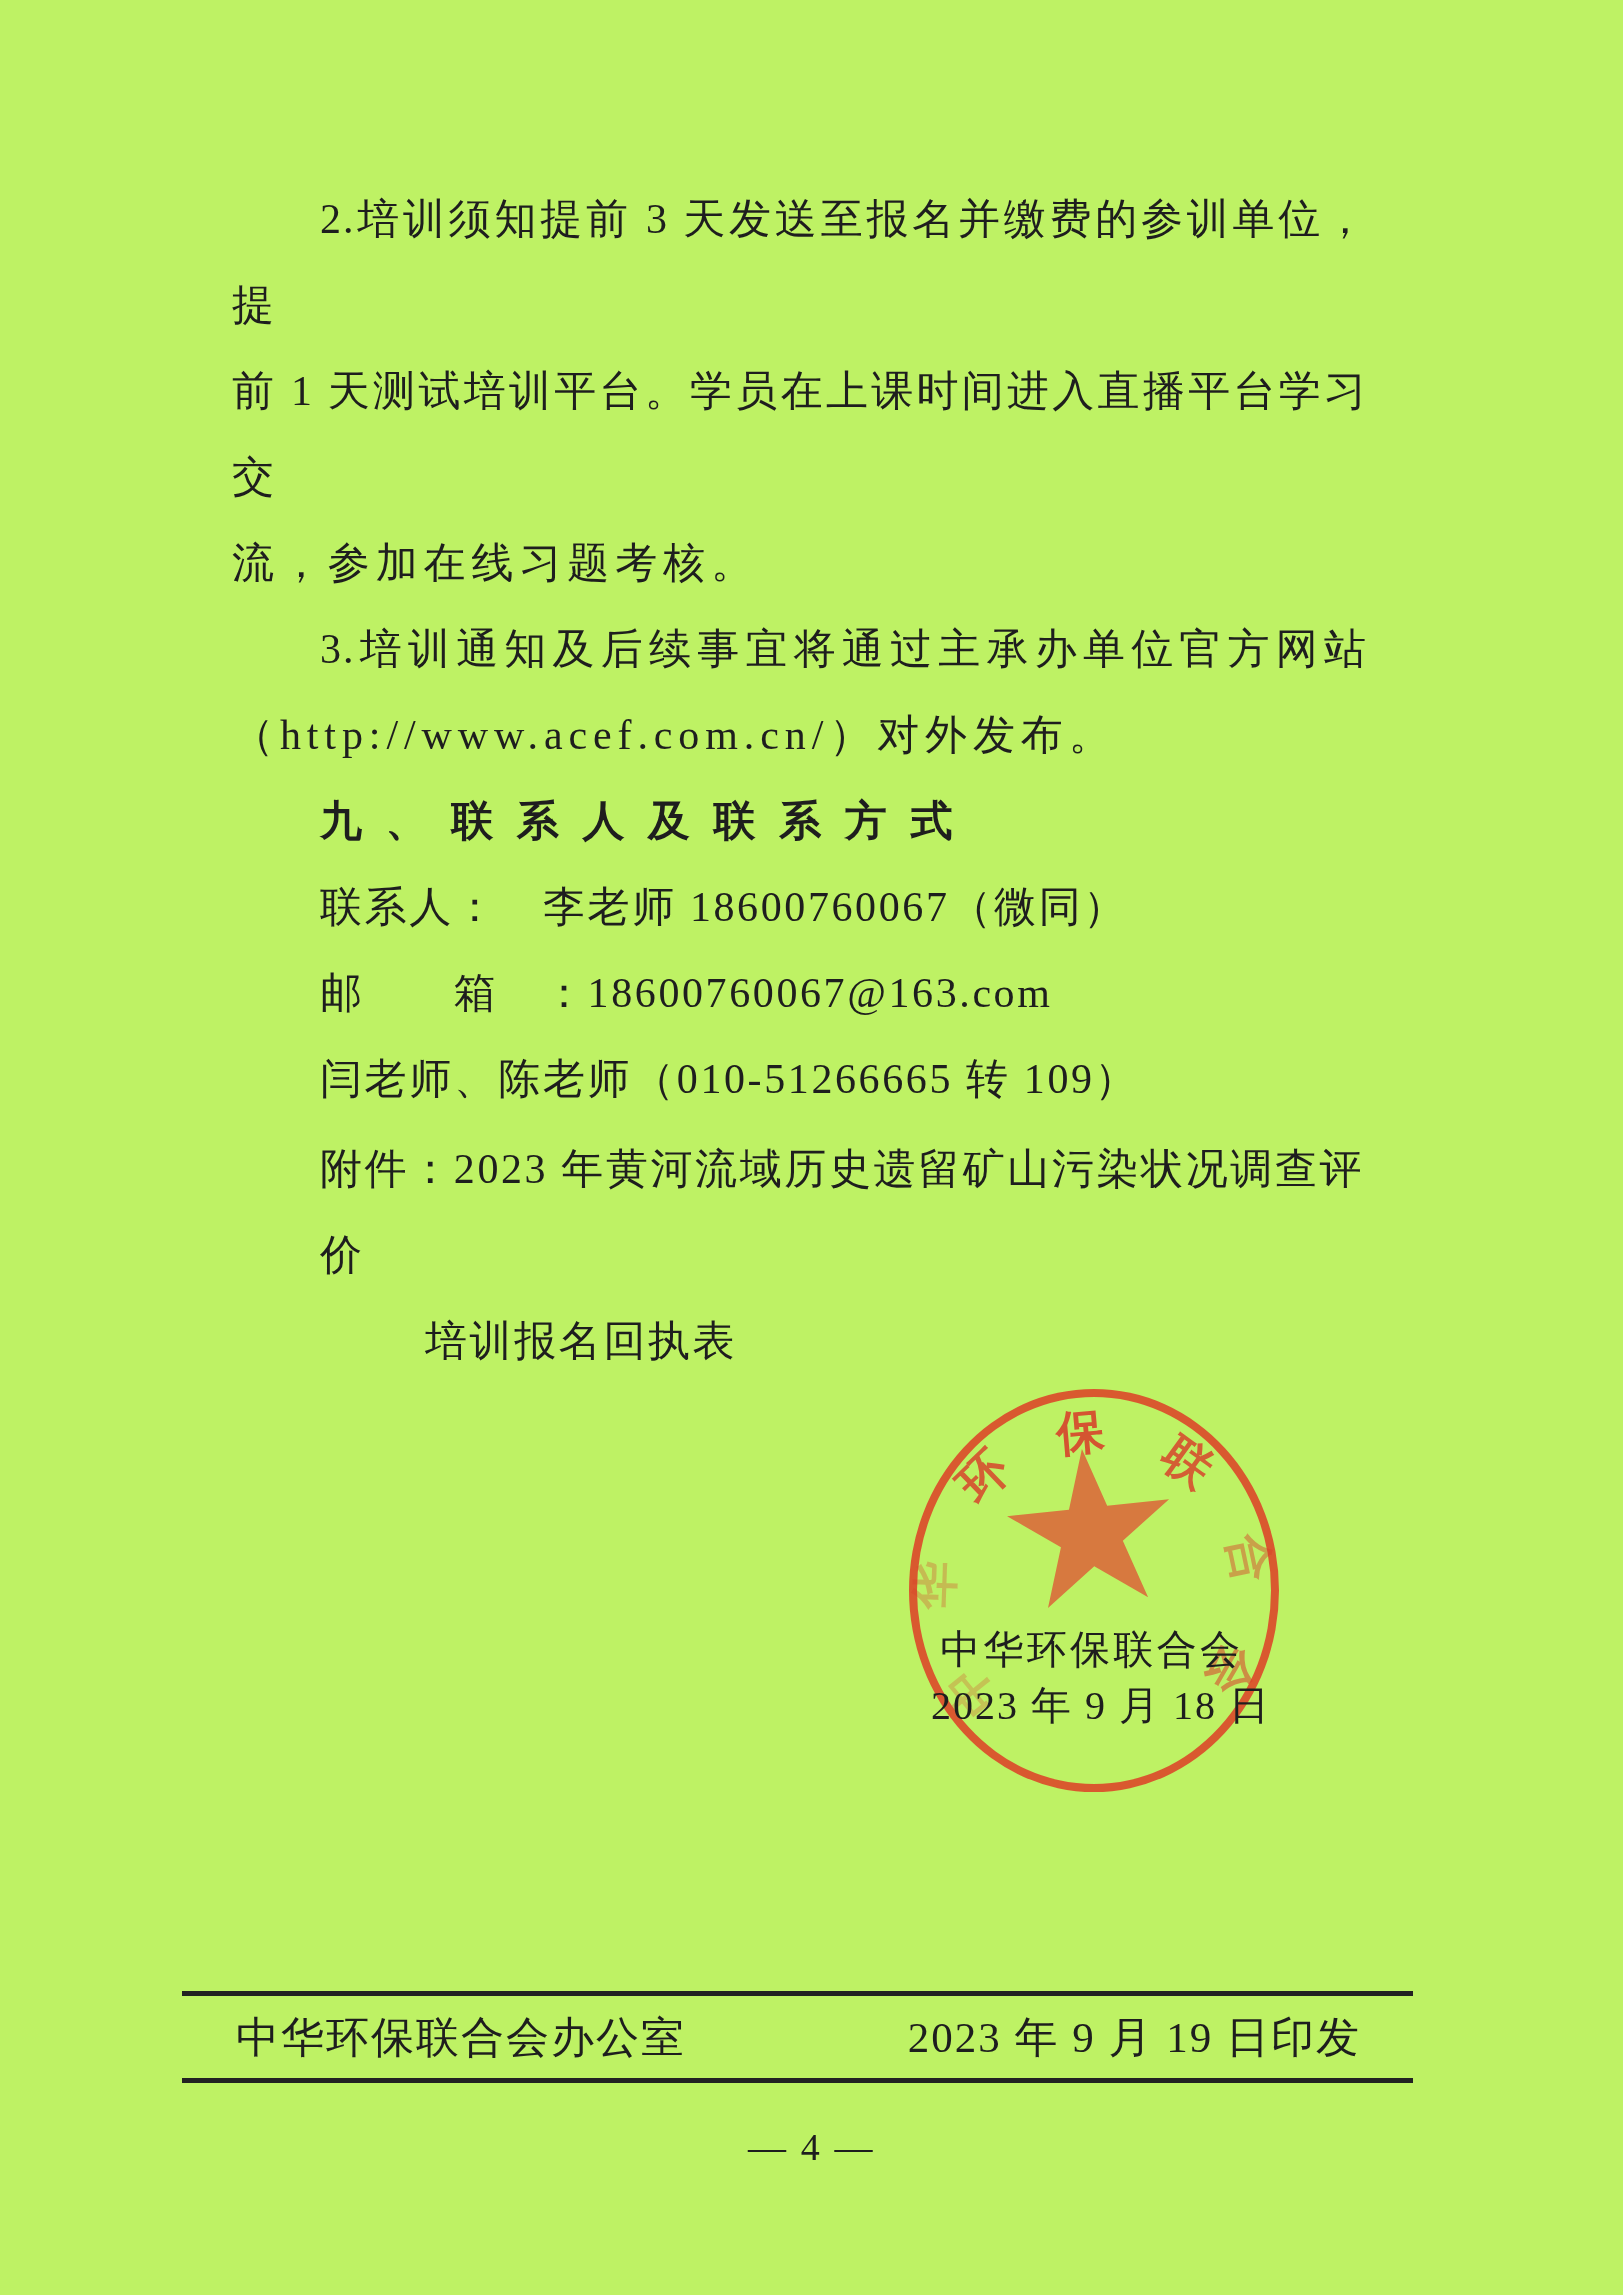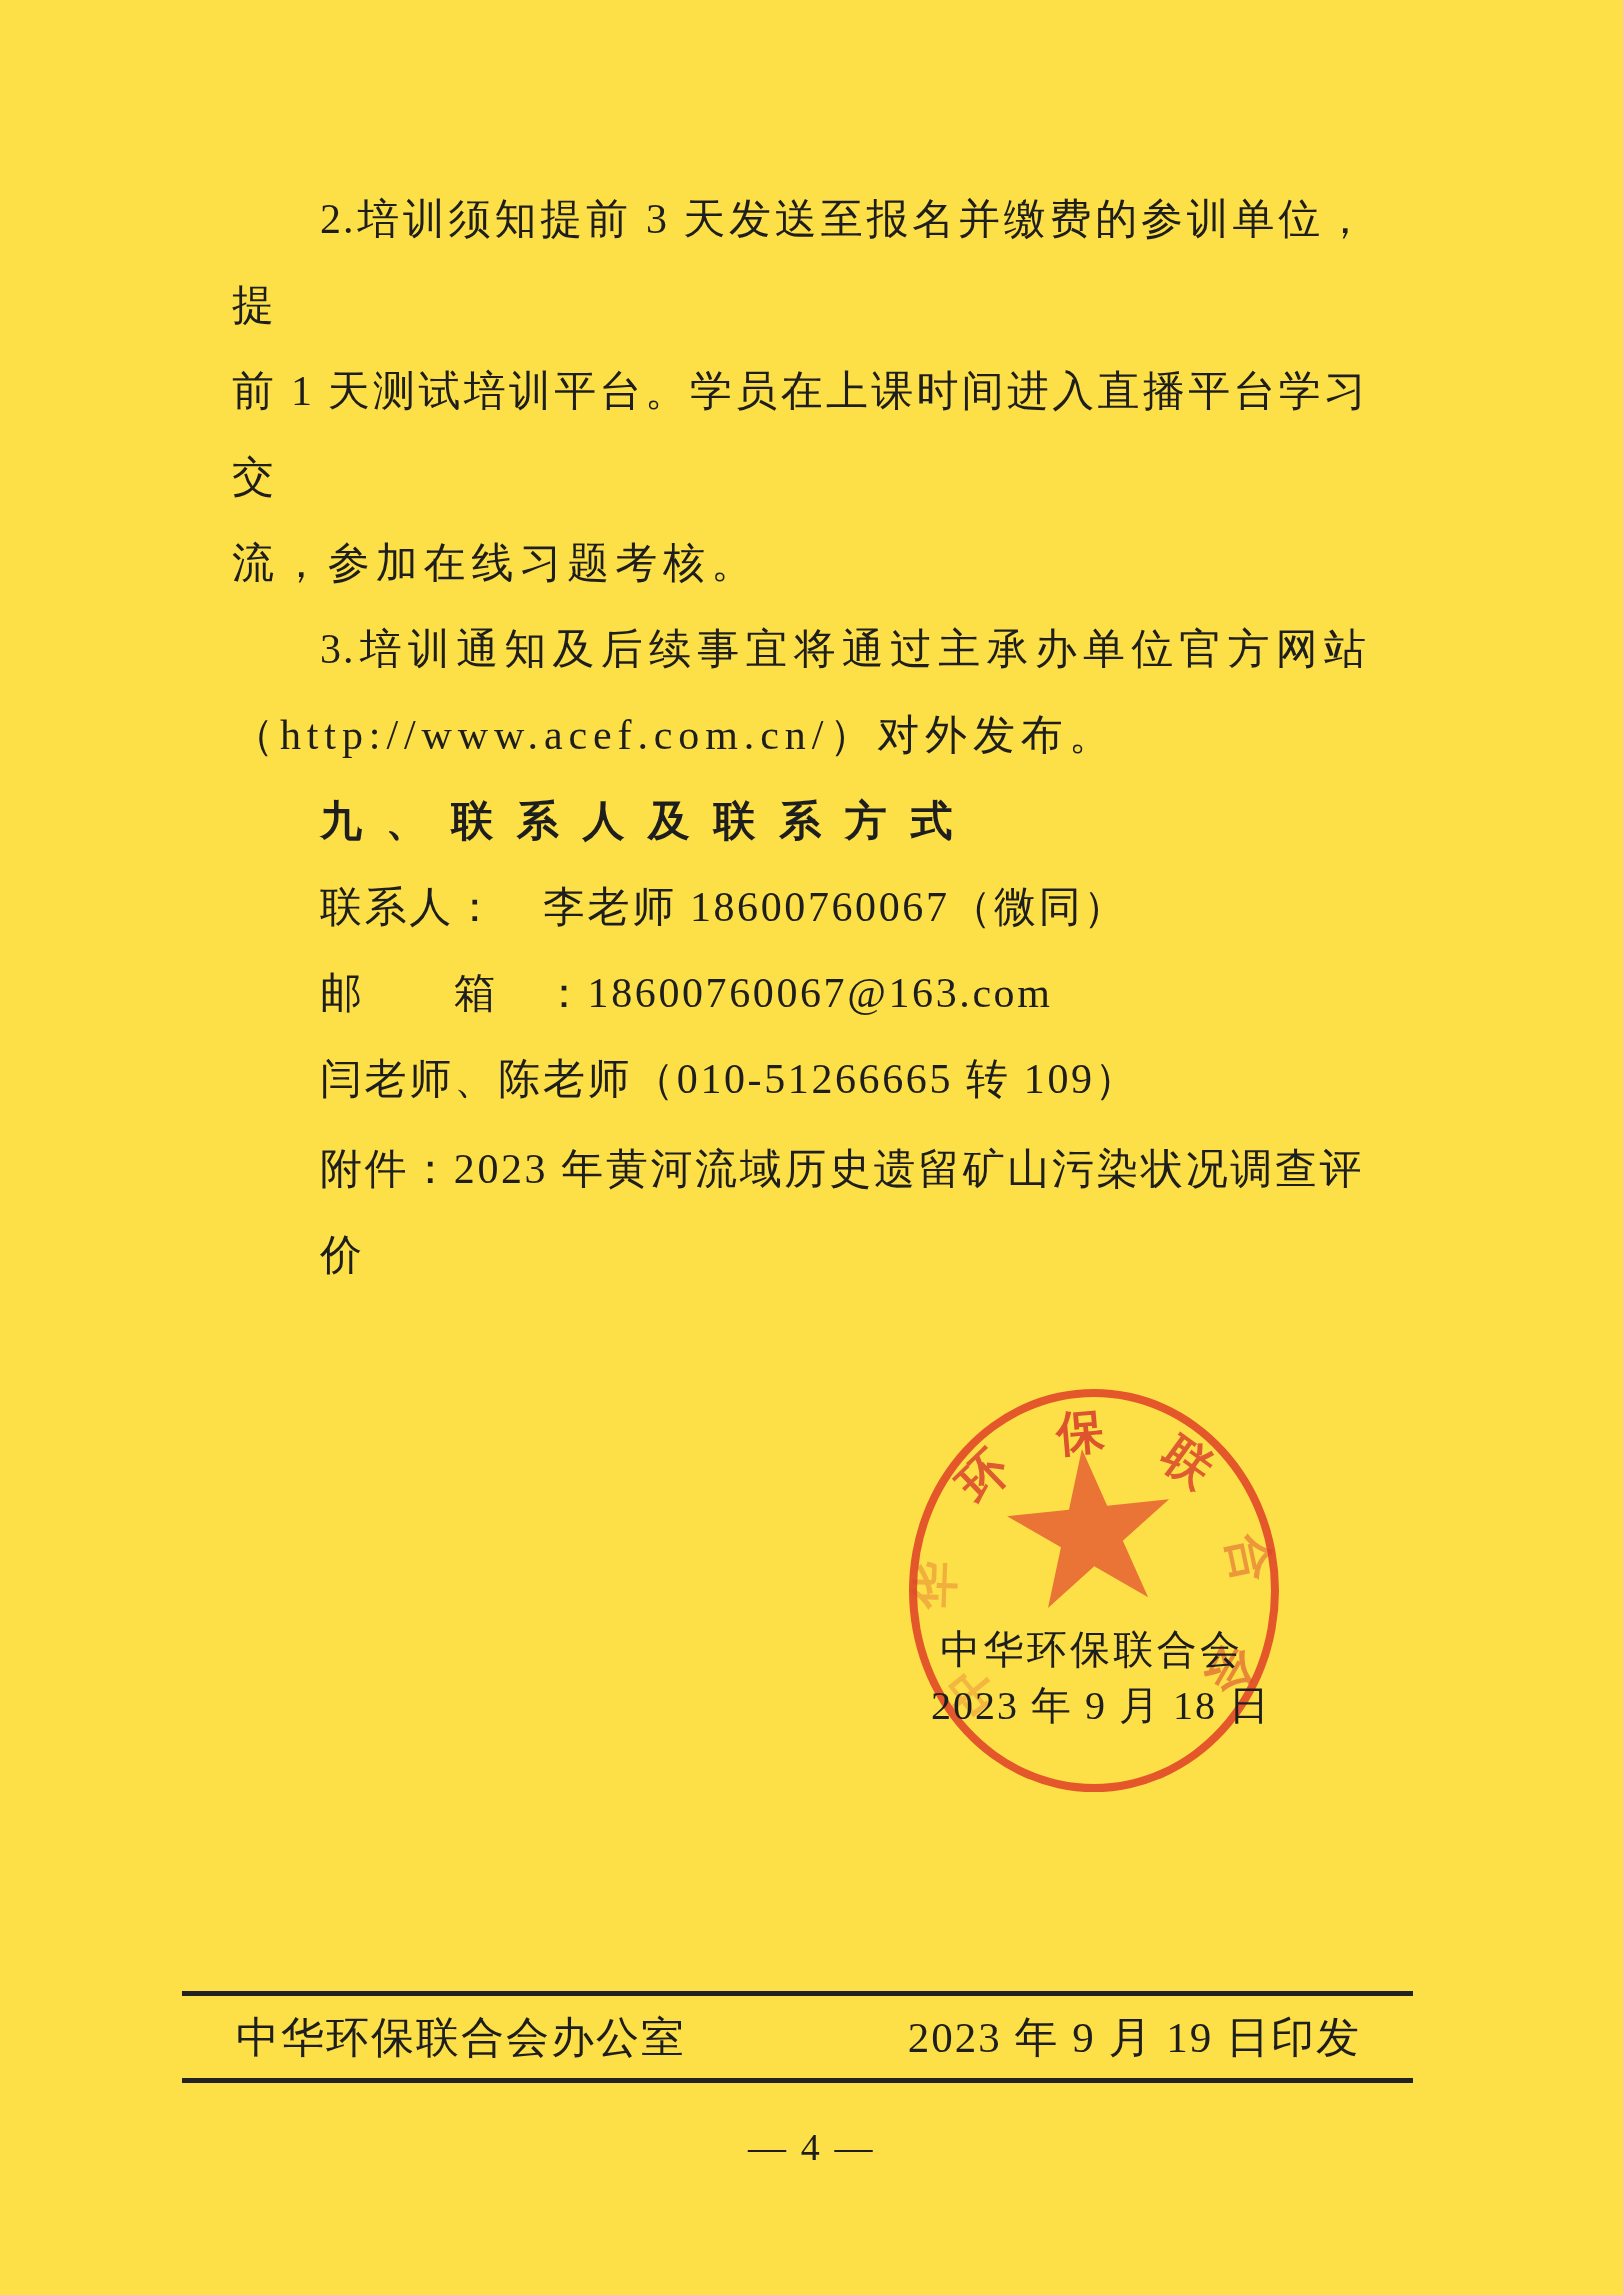--- a/index.html
+++ b/index.html
@@ -1,18 +1,18 @@
 <!DOCTYPE html>
 <html style="font-size:10.5px"><head>
 <meta charset="utf-8">
 <style>
   html,body { margin:0; padding:0; background:#e8e8e8; }
   .page {
     position:relative; width:1623px; height:2295px;
-    background:#fde047; overflow:hidden;
+    background:#bef264; overflow:hidden;
     font-family:"Liberation Serif", serif; color:#1e1e1e;
   }
   
   .body-block {
     position:absolute; left:232px; top:176px; width:1136px;
     font-size:42px; line-height:86px; letter-spacing:2px;
   }
   .ln { min-height:86px; }
   .indent { text-indent:88px; }
   .j { text-align:justify; text-align-last:justify; text-justify:inter-character; }
@@ -79,20 +79,21 @@
     <div class="ln j indent">3.培训通知及后续事宜将通过主承办单位官方网站</div>
     <div class="ln url">（http://www.acef.com.cn/）对外发布。</div>
     <div class="ln h9 indent">九、联系人及联系方式</div>
     <div class="ln ct indent">联系人：　李老师 18600760067（微同）</div>
     <div class="ln ct indent">邮　　箱　：18600760067@163.com</div>
     <div class="ln ct indent">闫老师、陈老师（010-51266665 转 109）</div>
   </div>
 
   <div class="attach-block">
     <div class="ln a1">附件：2023 年黄河流域历史遗留矿山污染状况调查评价</div>
+    <div class="ln a2">培训报名回执表</div>
   </div>
 
   <div class="stamp">
     <div class="seal-ring"></div>
     <svg class="seal-star" viewBox="0 0 100 97">
       <polygon points="50,1 61.8,37.2 100,37.2 69.1,59.6 80.9,95.8 50,73.4 19.1,95.8 30.9,59.6 0,37.2 38.2,37.2" fill="#e04a30" opacity="0.72"></polygon>
     </svg>
     <span class="arc-ch">中</span>
     <span class="arc-ch">华</span>
     <span class="arc-ch">环</span>

